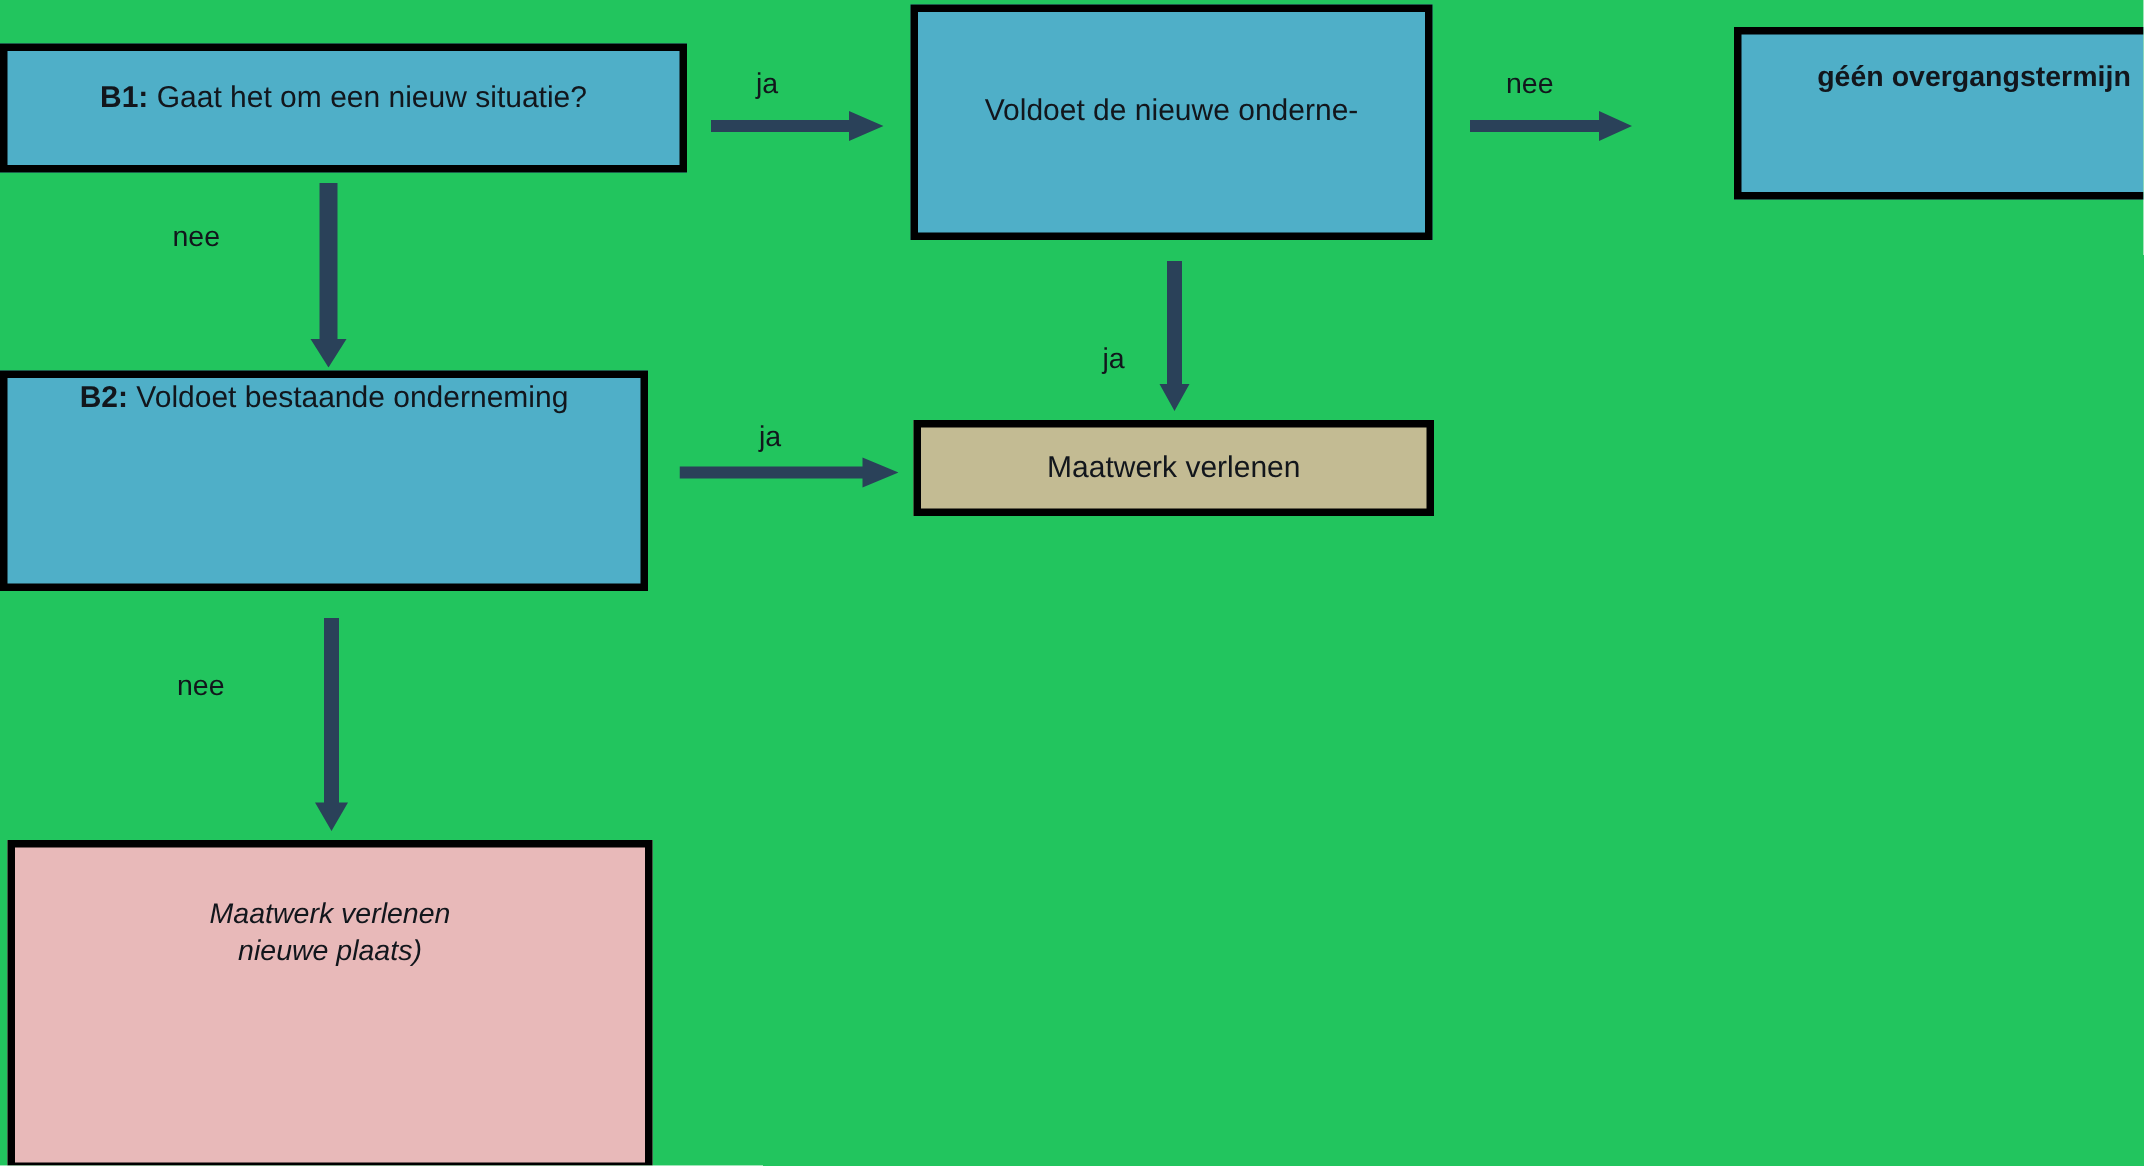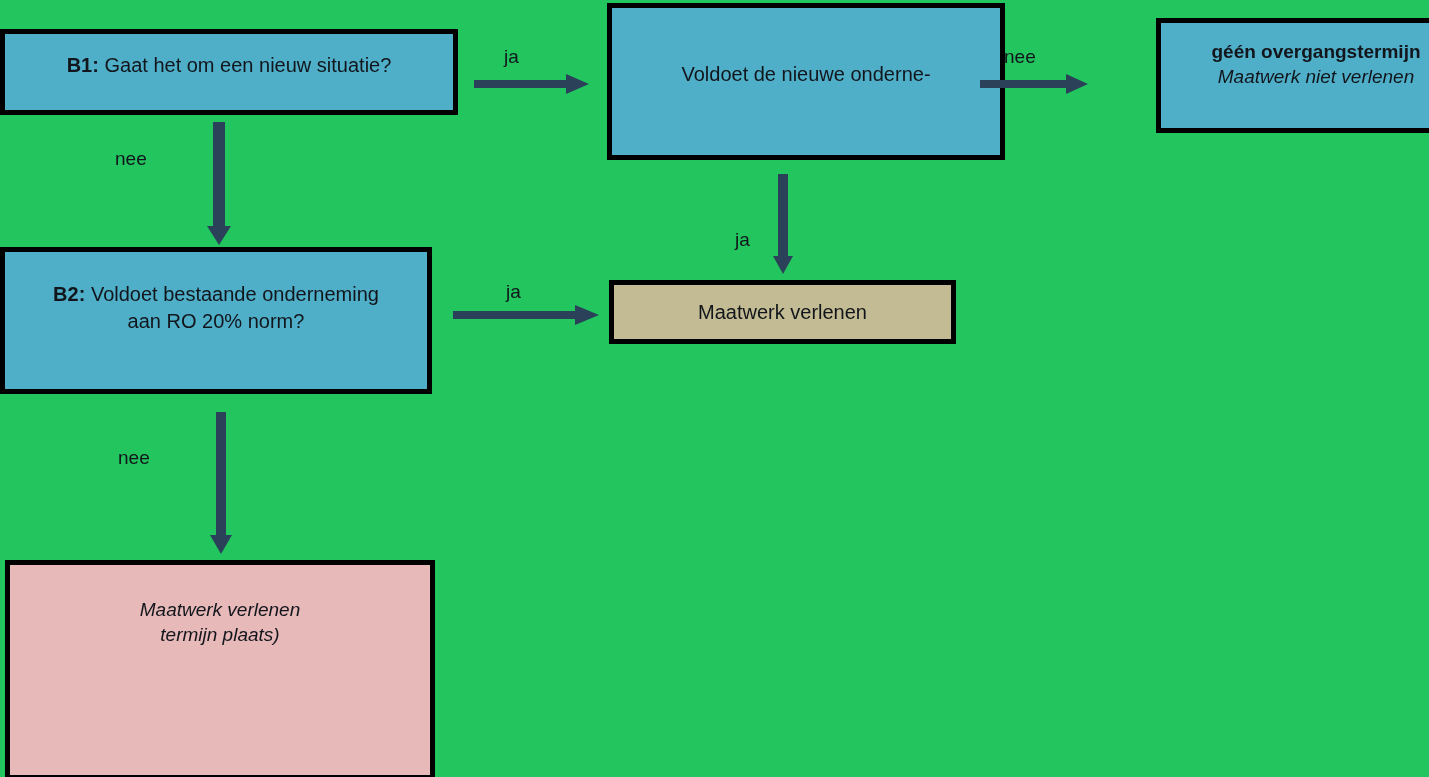--- a/index.html
+++ b/index.html
@@ -42,34 +42,34 @@
   .t-strong-label { font-weight: bold; }
 
   
   #node-b1 {
     left: 0px; top: 29px; width: 458px; height: 86px;
     justify-content: flex-start;
     padding-top: 18px;
     font-size: 20px;
   }
   #node-new-ro {
-    left: 607px; top: 3px; width: 398px; height: 157px;
+    left: 607px; top: 3px; width: 348px; height: 157px;
     justify-content: center;
     font-size: 20px;
     padding-bottom: 14px;
   }
   #node-no-transition {
     left: 1156px; top: 18px; width: 320px; height: 115px;
     justify-content: flex-start;
     padding-top: 16px;
     font-size: 19px;
   }
   #node-b2 {
     left: 0px; top: 247px; width: 432px; height: 147px;
-    justify-content: center;
+    justify-content: space-between;
     font-size: 20px;
     padding-bottom: 26px;
   }
   #node-maatwerk {
     left: 609px; top: 280px; width: 347px; height: 64px;
     justify-content: center;
     font-size: 20px;
   }
   #node-overgang {
     left: 5px; top: 560px; width: 430px; height: 220px;
@@ -100,35 +100,33 @@
   <div class="node fill-teal" id="node-b1">
     <span class="line"><b class="t-strong-label">B1:</b> <span>Gaat het om een nieuw situatie?</span></span>
   </div>
 
   <div class="node fill-teal" id="node-new-ro">
     <span class="line t-normal">Voldoet de nieuwe onderne-</span>
   </div>
 
   <div class="node fill-teal" id="node-no-transition">
     <span class="line t-bold">géén overgangstermijn</span>
-    <span class="line t-italic">Maatwerk niet verlenen</span>
   </div>
 
   <div class="node fill-teal" id="node-b2">
     <span class="line"><b class="t-strong-label">B2:</b> <span>Voldoet bestaande onderneming</span></span>
-    <span class="line t-normal">aan RO 20% norm?</span>
   </div>
 
   <div class="node fill-tan" id="node-maatwerk">
     <span class="line t-normal">Maatwerk verlenen</span>
   </div>
 
   <div class="node fill-pink" id="node-overgang">
     <span class="line t-italic">Maatwerk verlenen</span>
-    <span class="line t-italic">termijn plaats)</span>
+    <span class="line t-italic">nieuwe plaats)</span>
   </div>
 
   <div class="arrow" style="left:474px; top:72px;">
     <svg width="115" height="24" viewBox="0 0 115 24">
       <path d="M0 8 L92 8 L92 2 L115 12 L92 22 L92 16 L0 16 Z" fill="#2a4159"></path>
     </svg>
   </div>
   <div class="edge-label" style="left:504px; top:46px;">ja</div>
 
   <div class="arrow" style="left:980px; top:72px;">

